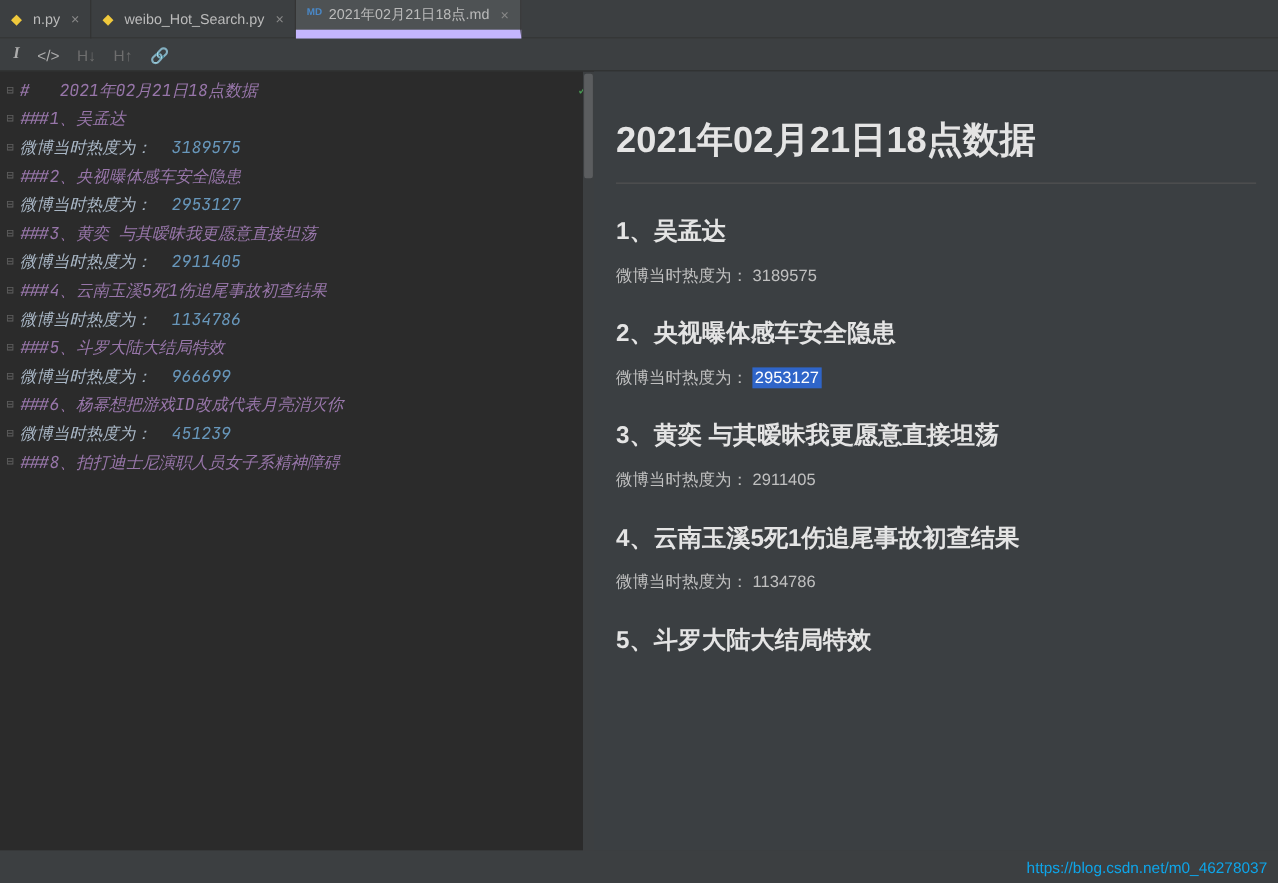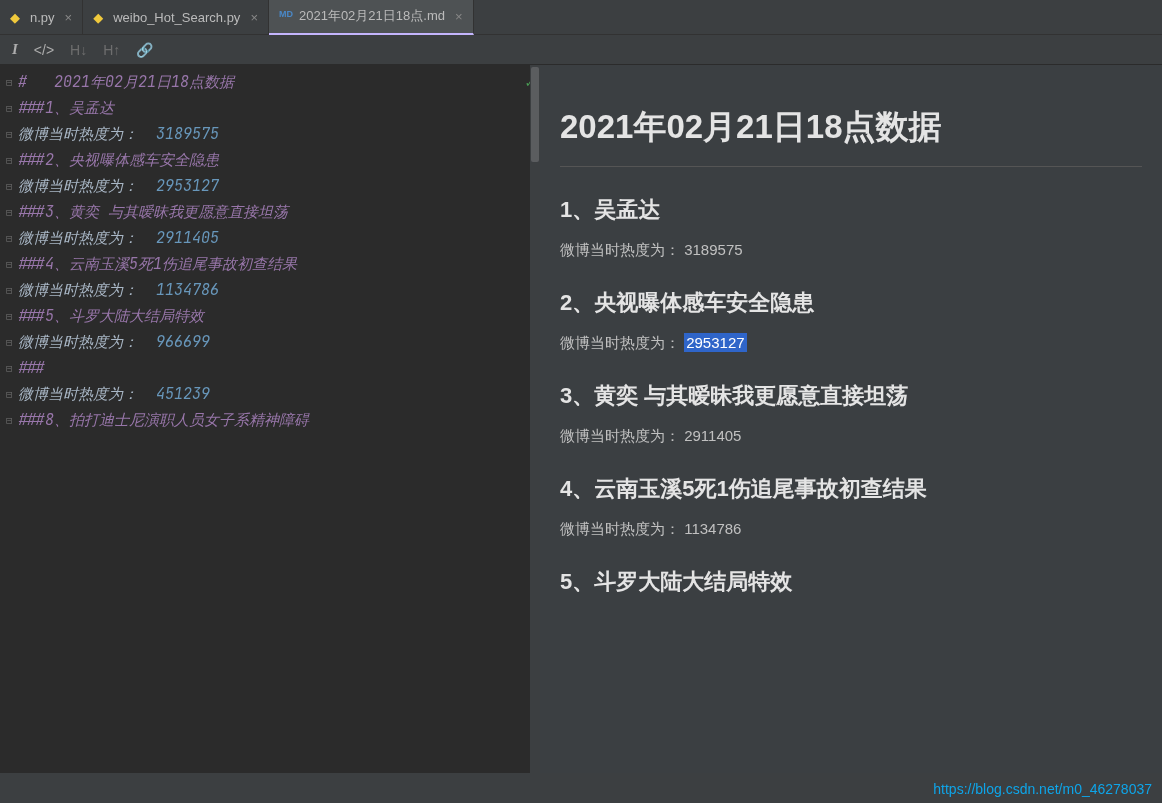--- a/index.html
+++ b/index.html
@@ -25,21 +25,21 @@
   align-items: center;
   padding: 0 10px;
   gap: 6px;
   font-size: 13px;
   color: #bbbbbb;
   border-right: 1px solid #323232;
   cursor: pointer;
 }
 .tab.active {
   background: #4e5254;
-  border-bottom: 2px solid #c4b5fd;
+  border-bottom: 8px solid #c4b5fd;
   text-align: right;
 }
 .tab .file-icon { width: 14px; height: 14px; }
 .tab .close-x { color: #888; font-size: 13px; margin-left: 4px; }
 .py-icon { color: #f0c93c; }
 .md-icon { color: #4a88c7; font-size: 9px; font-weight: bold; }
 .toolbar {
   height: 30px;
   background: #3c3f41;
   display: flex;
@@ -247,20 +247,21 @@
         <div class="line"></div>
         <div class="line">
           <span class="fold-mark">⊟</span>
           <span class="md-txt">微博当时热度为：&nbsp;&nbsp;</span>
           <span class="md-num">966699</span>
         </div>
         <div class="line"></div>
         <div class="line">
           <span class="fold-mark">⊟</span>
           <span class="md-h">### </span>
+          <span class="md-h">6、杨幂想把游戏ID改成代表月亮消灭你</span>
         </div>
         <div class="line"></div>
         <div class="line">
           <span class="fold-mark">⊟</span>
           <span class="md-txt">微博当时热度为：&nbsp;&nbsp;</span>
           <span class="md-num">451239</span>
         </div>
         <div class="line"></div>
         <div class="line">
           <span class="fold-mark">⊟</span>

